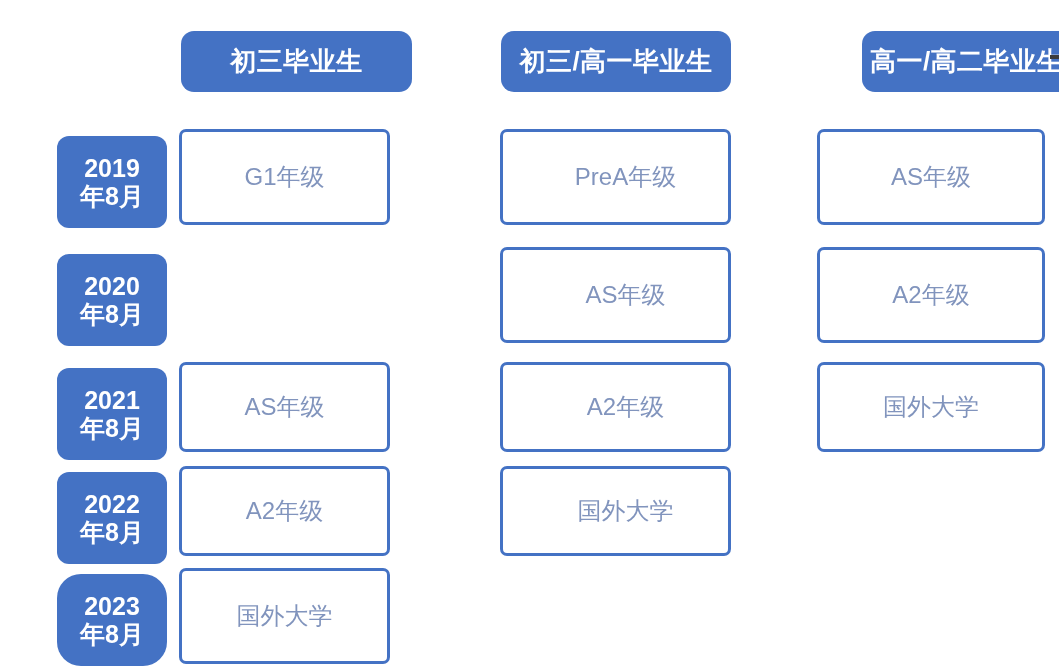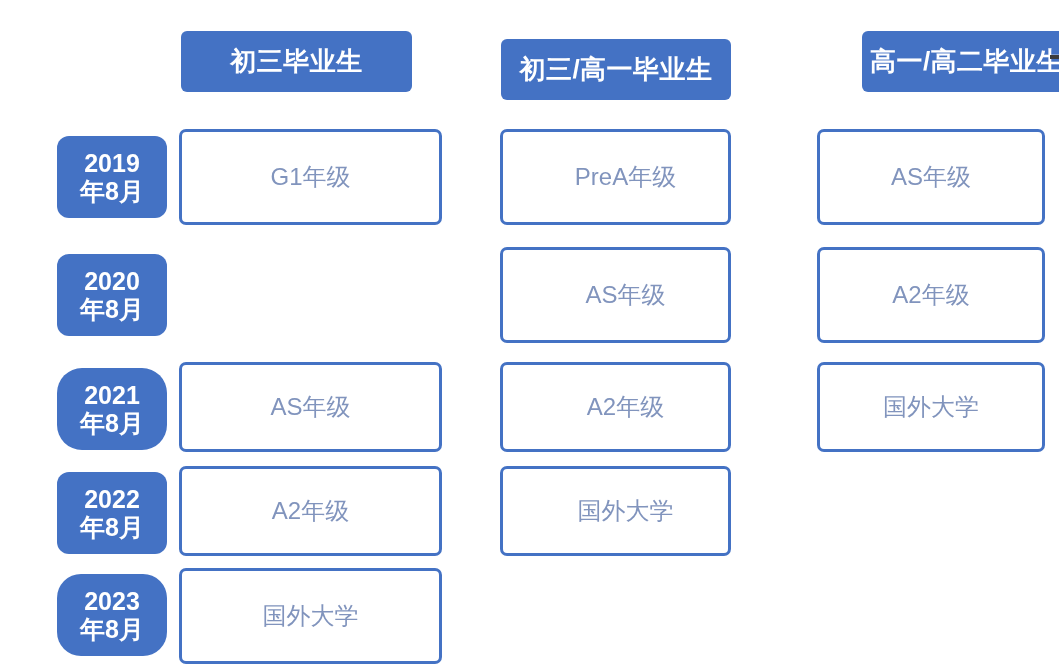--- a/index.html
+++ b/index.html
@@ -20,71 +20,71 @@
     height: 672px;
     background: #ffffff;
   }
 
   
   .col-header {
     position: absolute;
     box-sizing: border-box;
     height: 61px;
     background: #4472c4;
-    border-radius: 6px;
+    border-radius: 13px;
     color: #ffffff;
     font-size: 26px;
     font-weight: bold;
     letter-spacing: 0.5px;
     display: flex;
     align-items: center;
     justify-content: center;
     text-align: center;
     white-space: nowrap;
   }
   .col-header.h0 { left: 181px; top: 31px; width: 231px; }
-  .col-header.h1 { left: 501px; top: 31px; width: 230px; margin-top: 8px; }
+  .col-header.h1 { left: 501px; top: 31px; width: 230px; }
   .col-header.h2 { left: 862px; top: 31px; width: 209px; }
 
   
   .header-dash {
     position: absolute;
     left: 1050px;
     top: 55px;
     width: 16px;
     height: 4px;
     background: #3c3c3c;
   }
 
   
   .year-badge {
     position: absolute;
     box-sizing: border-box;
     left: 57px;
     width: 110px;
-    height: 82px;
+    height: 92px;
     background: #4472c4;
     border-radius: 12px;
     color: #ffffff;
     font-size: 25px;
     font-weight: bold;
     line-height: 1.12;
     display: flex;
     flex-direction: column;
     align-items: center;
     justify-content: center;
     text-align: center;
     white-space: nowrap;
   }
   .year-badge .y-line1 { display: block; }
   .year-badge .y-line2 { display: block; }
 
   .year-badge.r0 { top: 136px; }
   .year-badge.r1 { top: 254px; }
-  .year-badge.r2 { top: 368px; border-radius: 25px; }
+  .year-badge.r2 { top: 368px; }
   .year-badge.r3 { top: 472px; }
   .year-badge.r4 { top: 574px; border-radius: 24px; }
 
   
   .cell {
     position: absolute;
     box-sizing: border-box;
     height: 96px;
     background: #ffffff;
     border: 3px solid #4472c4;
@@ -92,21 +92,21 @@
     color: #8194bd;
     font-size: 24px;
     font-weight: normal;
     display: flex;
     align-items: center;
     justify-content: center;
     text-align: center;
     white-space: nowrap;
   }
   
-  .cell.c0 { left: 179px; width: 263px; }
+  .cell.c0 { left: 179px; width: 211px; }
   .cell.c1 { left: 500px; width: 231px; padding-left: 20px; }
   .cell.c2 { left: 817px; width: 228px; }
 
   
   .cell.r0 { top: 129px; }
   .cell.r1 { top: 247px; }
   .cell.r2 { top: 362px; }
   .cell.r3 { top: 466px; }
   .cell.r4 { top: 568px; }
 

